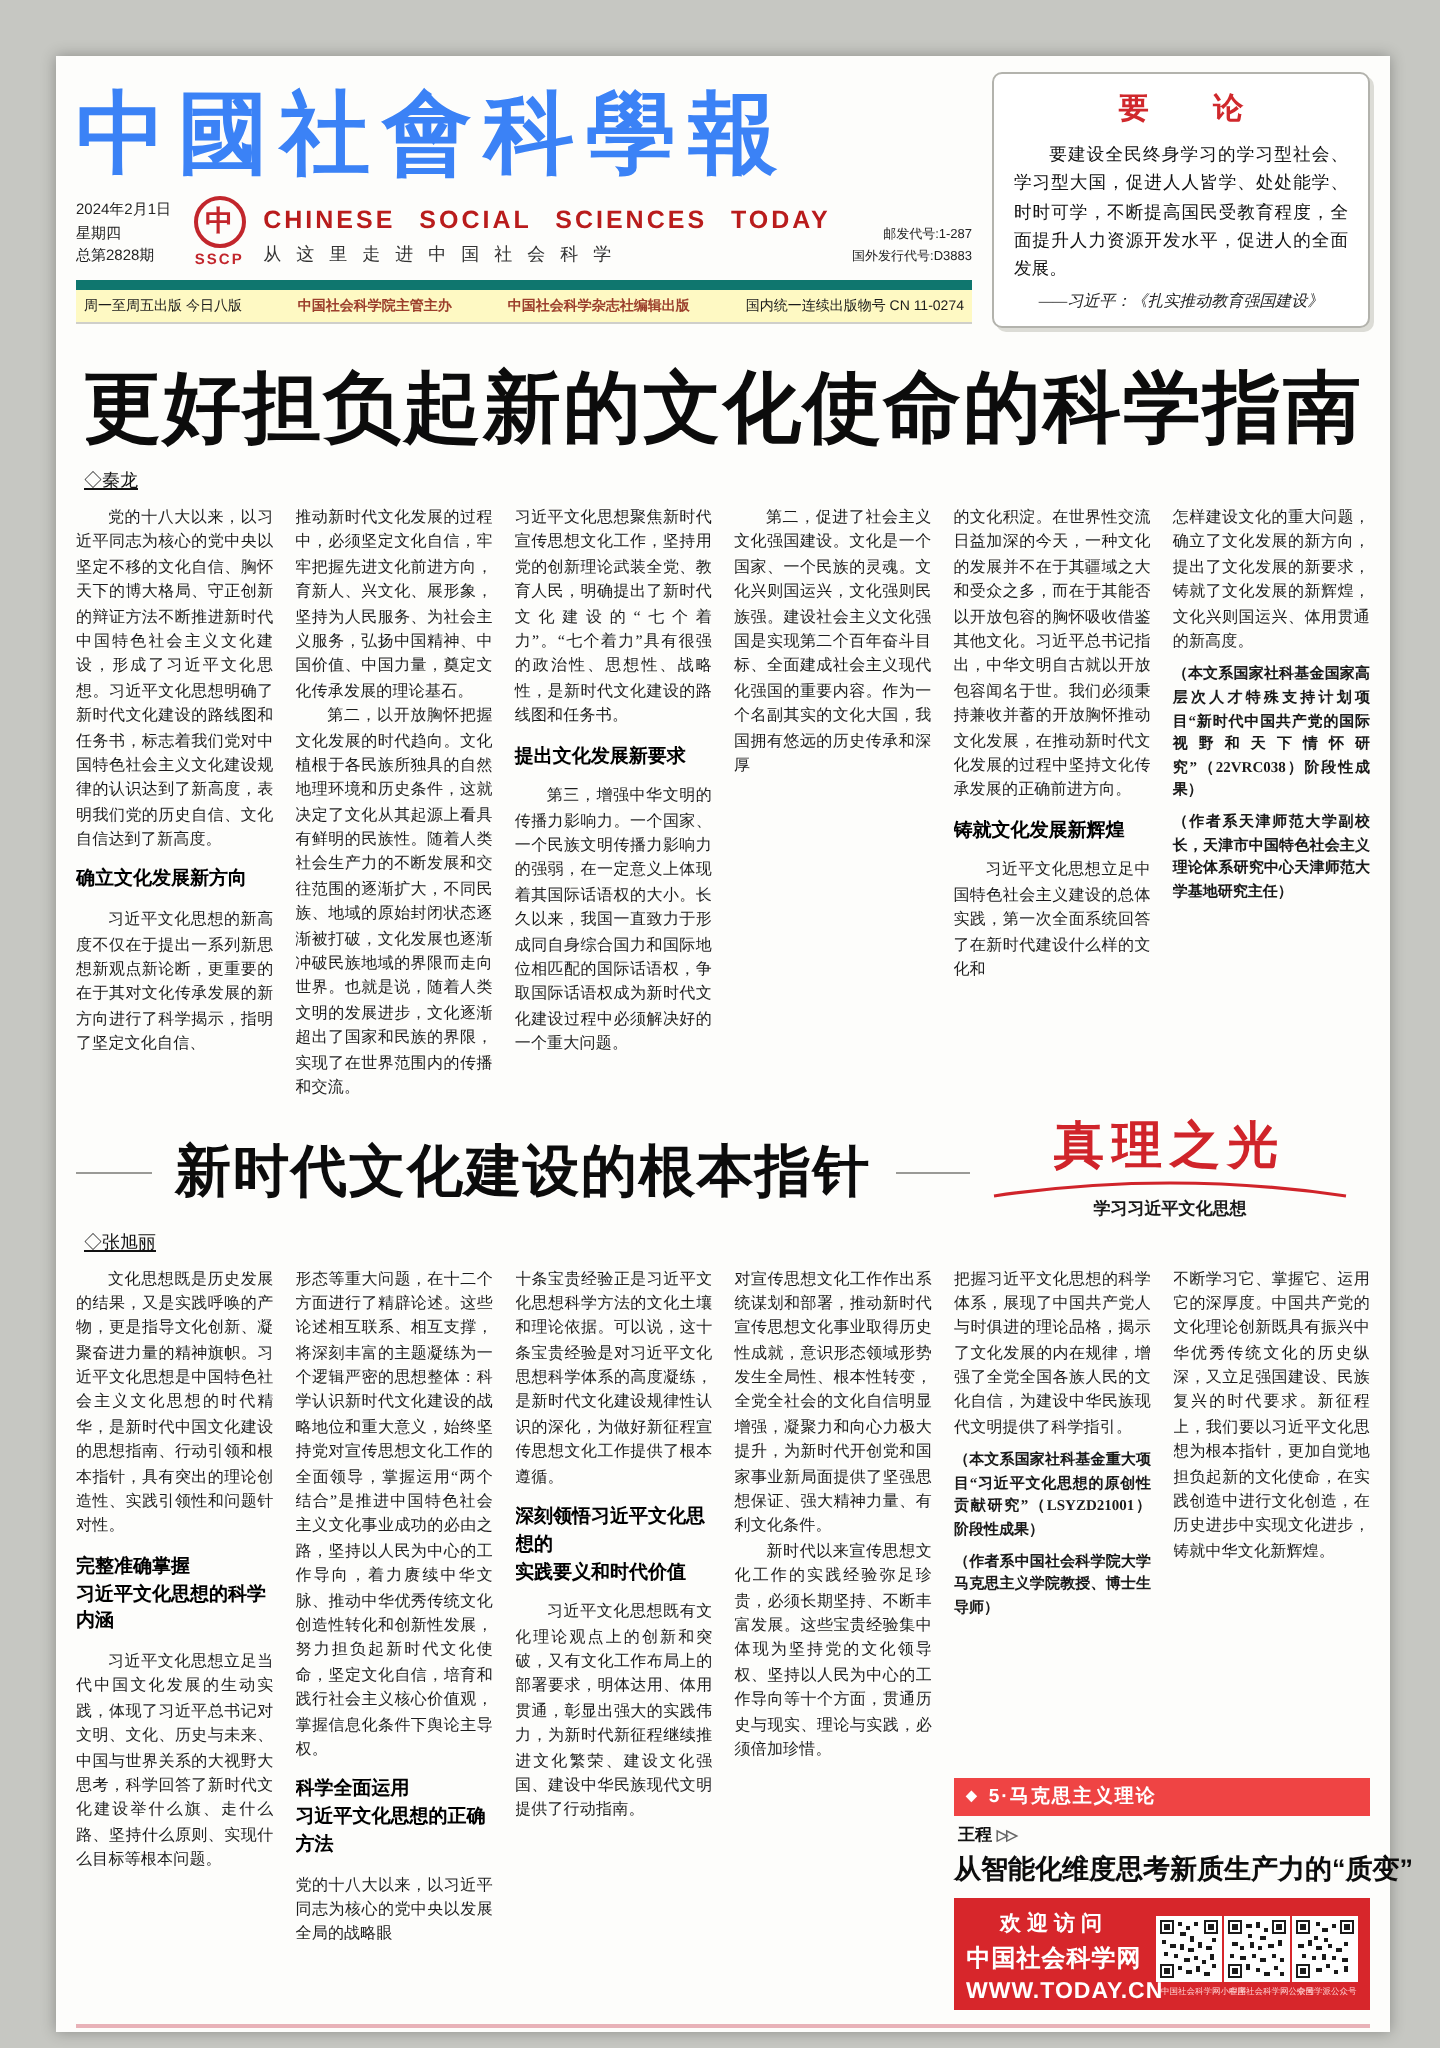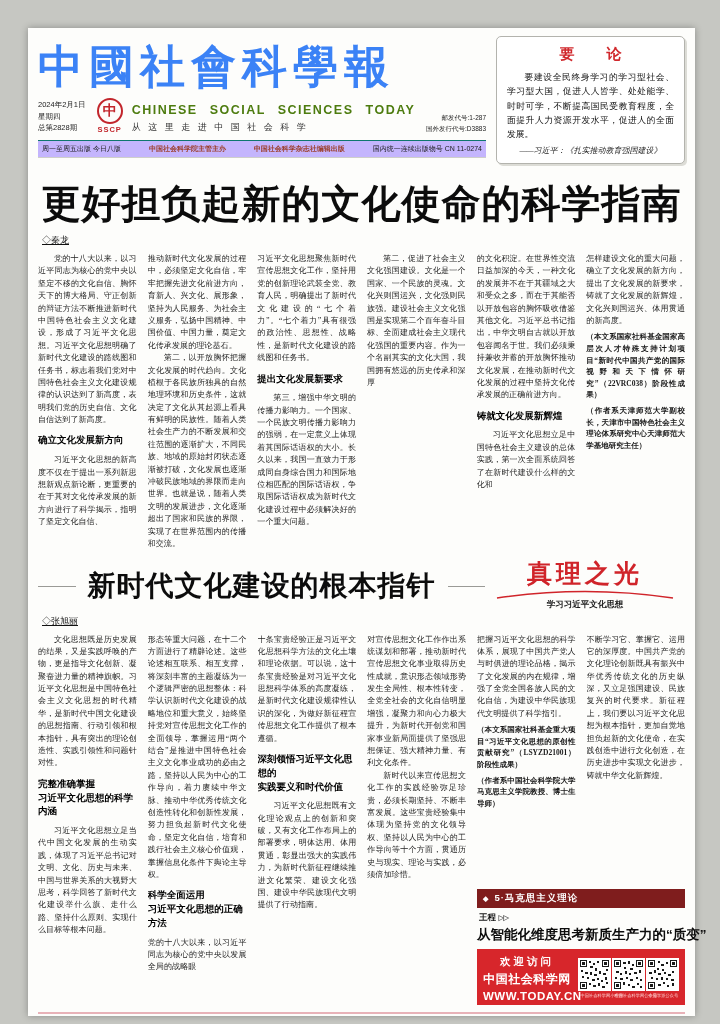--- a/index.html
+++ b/index.html
@@ -26,25 +26,25 @@
   .mast-sub { display:flex; align-items:flex-end; gap:9px; margin-top:3px; }
   .dateblock { font-size:7.5px; line-height:1.55; color:#222; width:58px; }
   .logoblock { text-align:center; width:30px; }
   .logo-circle {
     width:26px; height:26px; margin:0 auto; border:2px solid #c2262c; border-radius:50%;
     color:#c2262c; display:flex; align-items:center; justify-content:center;
     font-family:"Liberation Serif", serif; font-weight:700; font-size:14px;
   }
   .logo-caption { font-size:7.5px; font-weight:700; color:#c2262c; margin-top:1px; letter-spacing:1px; }
   .engblock { flex:1; }
-  .eng-title { font-size:12.5px; font-weight:700; letter-spacing:1.5px; word-spacing:7px; color:#4d7c0f; white-space:nowrap; }
+  .eng-title { font-size:12.5px; font-weight:700; letter-spacing:1.5px; word-spacing:7px; color:#b91c1c; white-space:nowrap; }
   .slogan { font-size:9px; letter-spacing:7.5px; color:#333; margin-top:4px; white-space:nowrap; }
   .postal { font-size:6.5px; text-align:right; line-height:1.7; color:#222; width:72px; white-space:nowrap; }
   .infobar {
-    margin-top:6px; background:#c4b5fd; border-top:1px solid #0f766e; border-bottom:1px solid #cfcfca;
+    margin-top:6px; background:#fef9c3; border-top:5px solid #0f766e; border-bottom:1px solid #cfcfca;
     display:flex; justify-content:space-between; align-items:center;
     padding:3px 4px; font-size:7px; white-space:nowrap;
   }
   .infobar .red { color:#9c3f2c; font-weight:700; font-family:"Liberation Serif", serif; }
   
   .yaolun {
     flex:1; border:1px solid #b3b3ad; border-radius:5px;
     box-shadow:2px 2px 0 #dcdcd6; padding:7px 10px 5px; background:#fff;
     align-self:flex-start; height:128px;
   }
@@ -89,21 +89,21 @@
   .truth-arc { display:block; margin:1px auto 0; }
   .truth-sub { font-size:8.5px; font-weight:700; color:#1a1a1a; margin-top:0; }
   
   .article2 { display:flex; gap:11px; margin-top:3px; }
   .a2l { flex:1; display:flex; gap:11px; min-width:0; }
   .a2rightwrap { width:208px; flex:none; }
   .a2r { display:flex; gap:11px; }
   
   .promo { margin-top:7px; }
   .promo-bar {
-    background:#7f1d1d; color:#fff; font-size:9.5px; font-weight:700;
+    background:#ef4444; color:#fff; font-size:9.5px; font-weight:700;
     padding:3px 6px; display:flex; align-items:center; gap:5px; letter-spacing:1px;
   }
   .diamond { font-size:7px; line-height:1; }
   .promo-author { font-size:8.5px; font-weight:700; margin:4px 2px 1px; color:#111; }
   .promo-author .arrows { color:#666; font-size:7.5px; letter-spacing:-1px; }
   .promo-headline { font-size:13.5px; font-weight:900; margin:2px 0 5px; color:#0c0c0c; white-space:nowrap; }
   .banner { background:#d7262b; display:flex; align-items:center; padding:6px 6px 3px; gap:7px; }
   .banner-text { color:#fff; text-align:center; width:88px; flex:none; }
   .bt1 { font-size:10.5px; font-weight:700; letter-spacing:3px; }
   .bt2 { font-size:12px; font-weight:900; margin:2px 0; letter-spacing:.5px; white-space:nowrap; }

